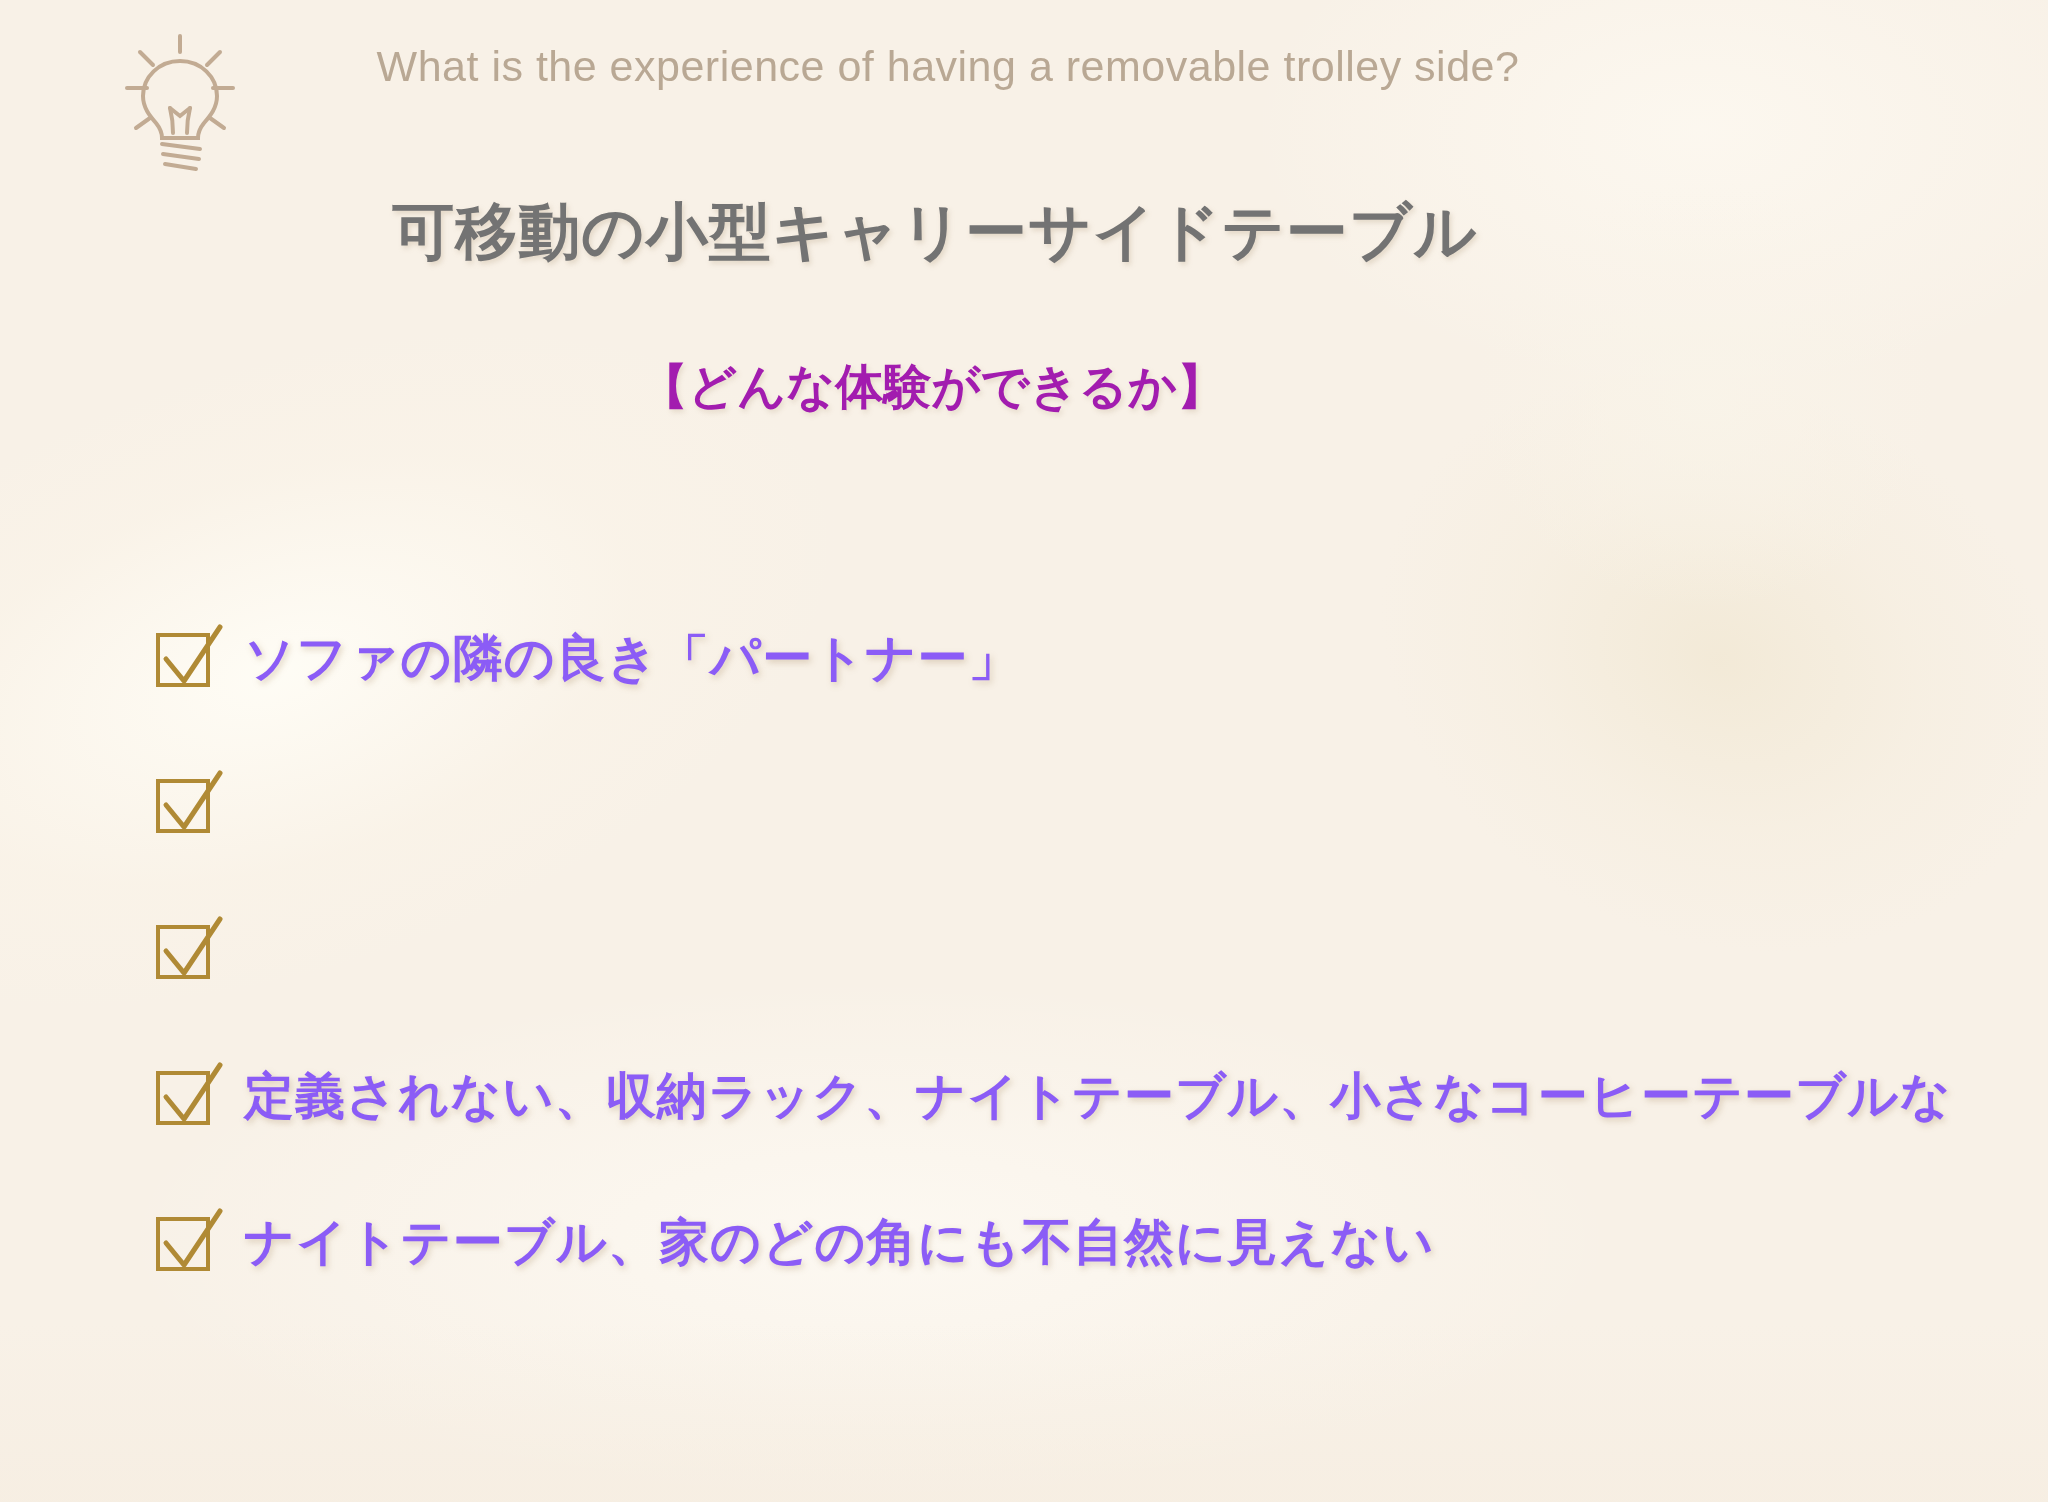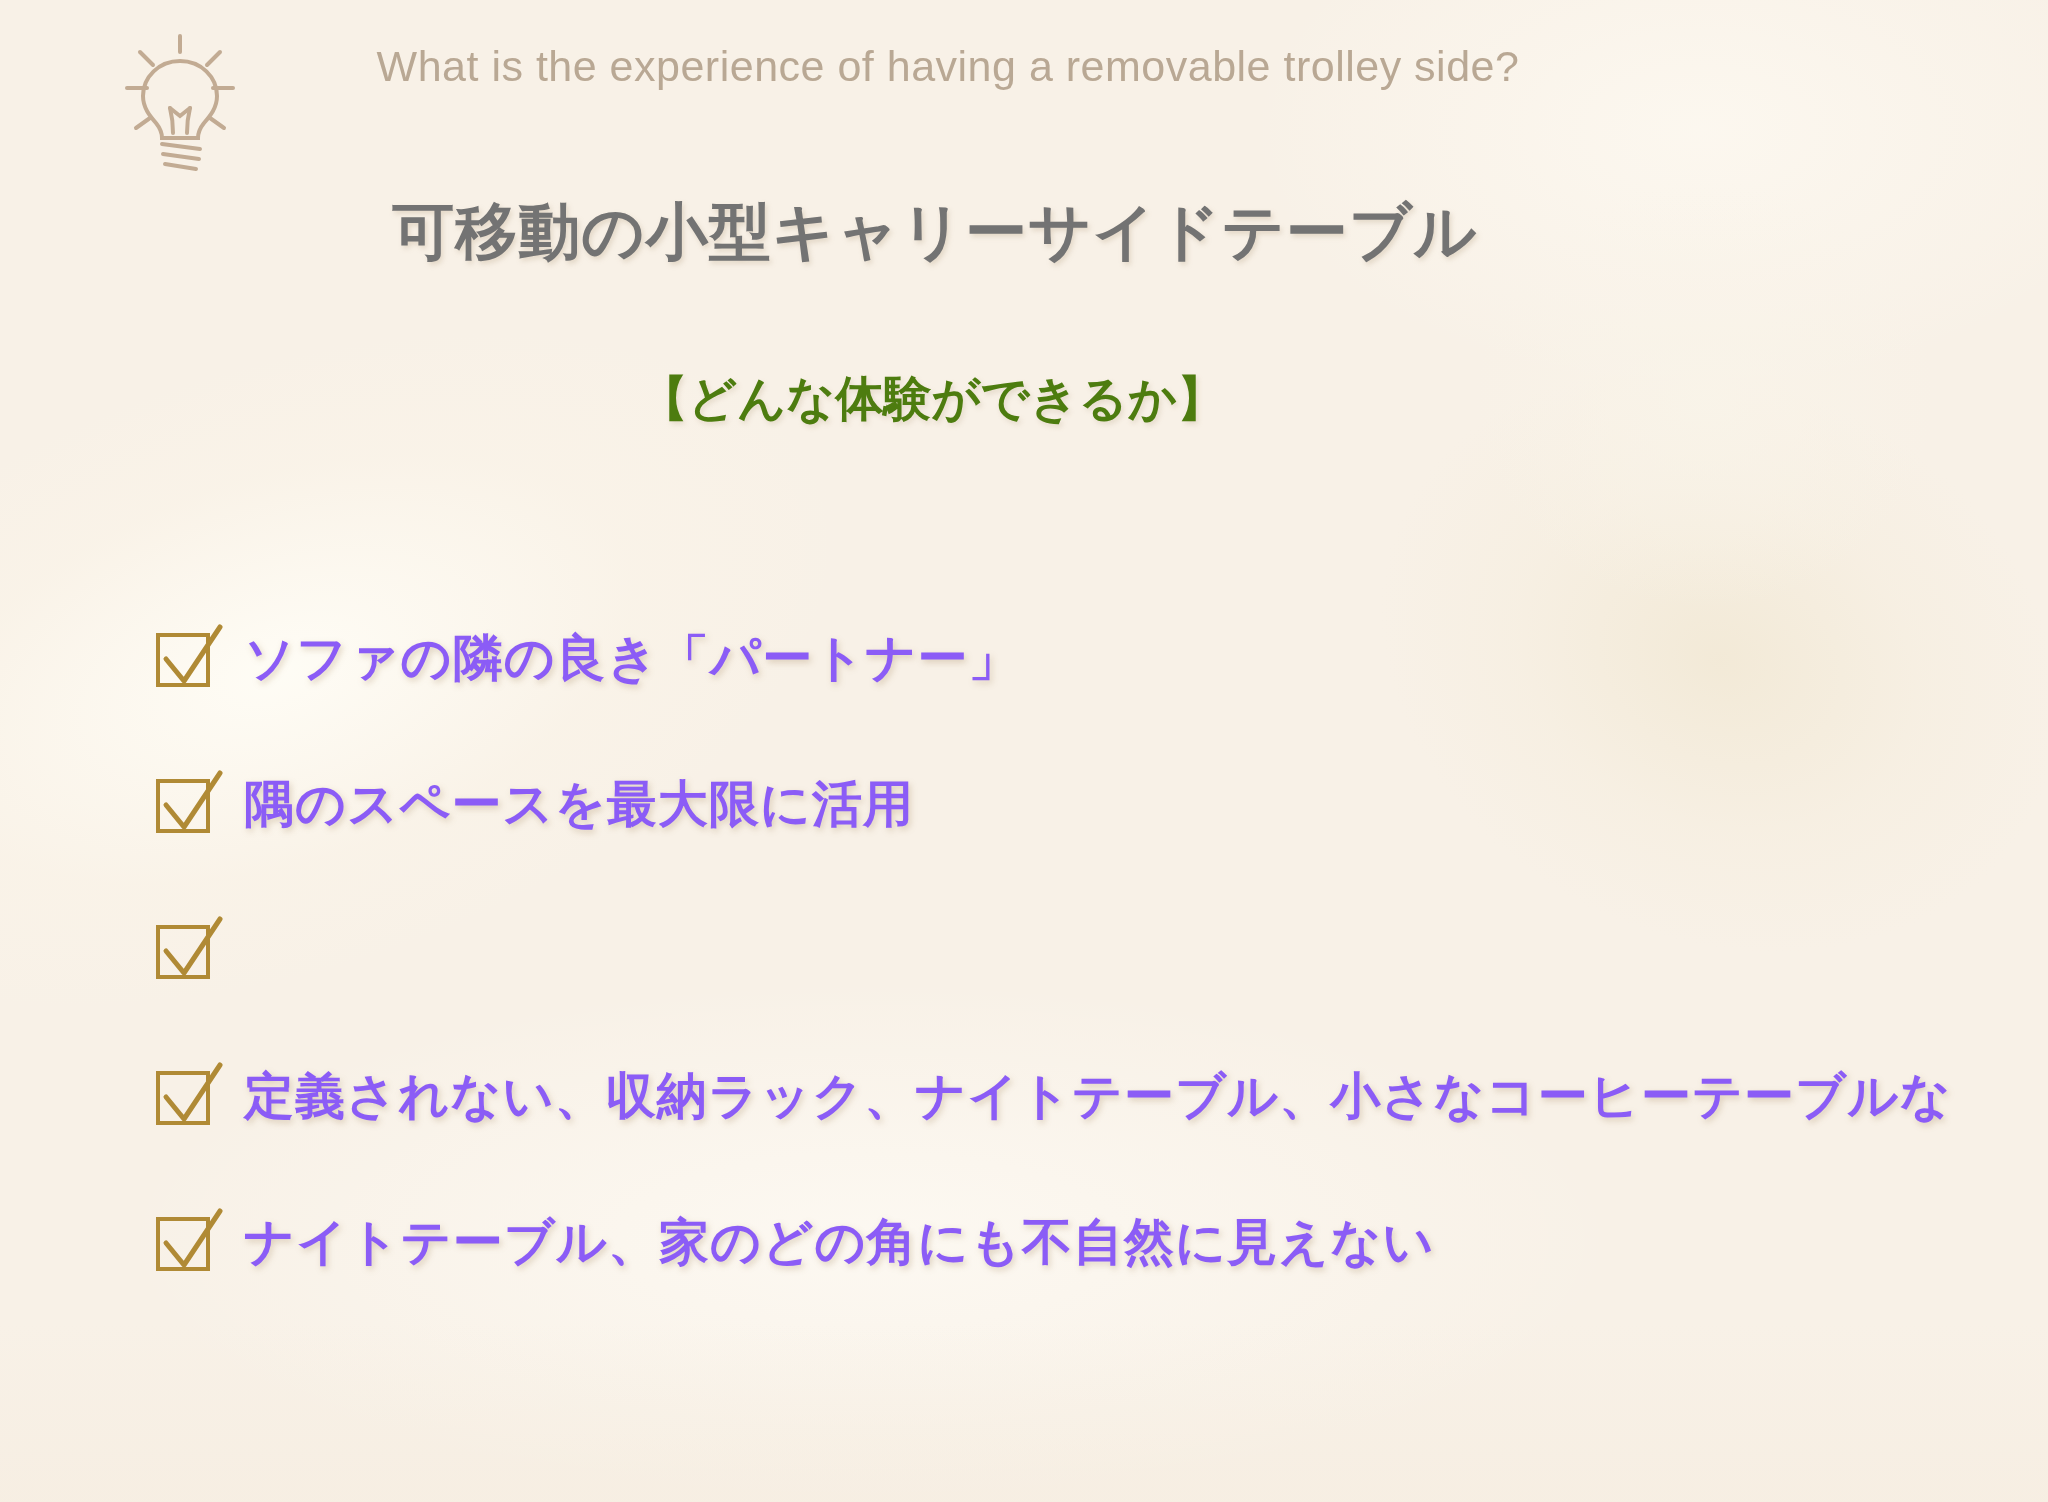--- a/index.html
+++ b/index.html
@@ -114,24 +114,23 @@
   }
 
   #sub-title {
     position: absolute;
     left: 0;
     top: 355px;
     width: 1865px;
     text-align: center;
     font-size: 48px;
     font-weight: bold;
-    color: #4d7c0f;
+    color: #a21caf;
     white-space: nowrap;
     text-shadow: 2px 3px 5px rgba(190,170,140,0.3);
-    margin-top: 12px;
   }
 
   
   #checklist {
     position: absolute;
     left: 150px;
     top: 585px;
     width: 1900px;
   }
   .check-row {
@@ -200,21 +199,20 @@
       <span class="check-label">ソファの隣の良き「パートナー」</span>
     </div>
 
     <div class="check-row">
       <span class="check-box-icon">
         <svg viewBox="0 0 78 70" width="78" height="70" fill="none">
           <rect x="8" y="12" width="50" height="50" stroke="#b08a35" stroke-width="4"></rect>
           <path d="M16 36 L34 58 L70 4" stroke="#b08a35" stroke-width="5" stroke-linecap="round" stroke-linejoin="round" fill="none"></path>
         </svg>
       </span>
-      <span class="check-label"> 隅のスペースを最大限に活用</span>
     </div>
 
     <div class="check-row">
       <span class="check-box-icon">
         <svg viewBox="0 0 78 70" width="78" height="70" fill="none">
           <rect x="8" y="12" width="50" height="50" stroke="#b08a35" stroke-width="4"></rect>
           <path d="M16 36 L34 58 L70 4" stroke="#b08a35" stroke-width="5" stroke-linecap="round" stroke-linejoin="round" fill="none"></path>
         </svg>
       </span>
     </div>

